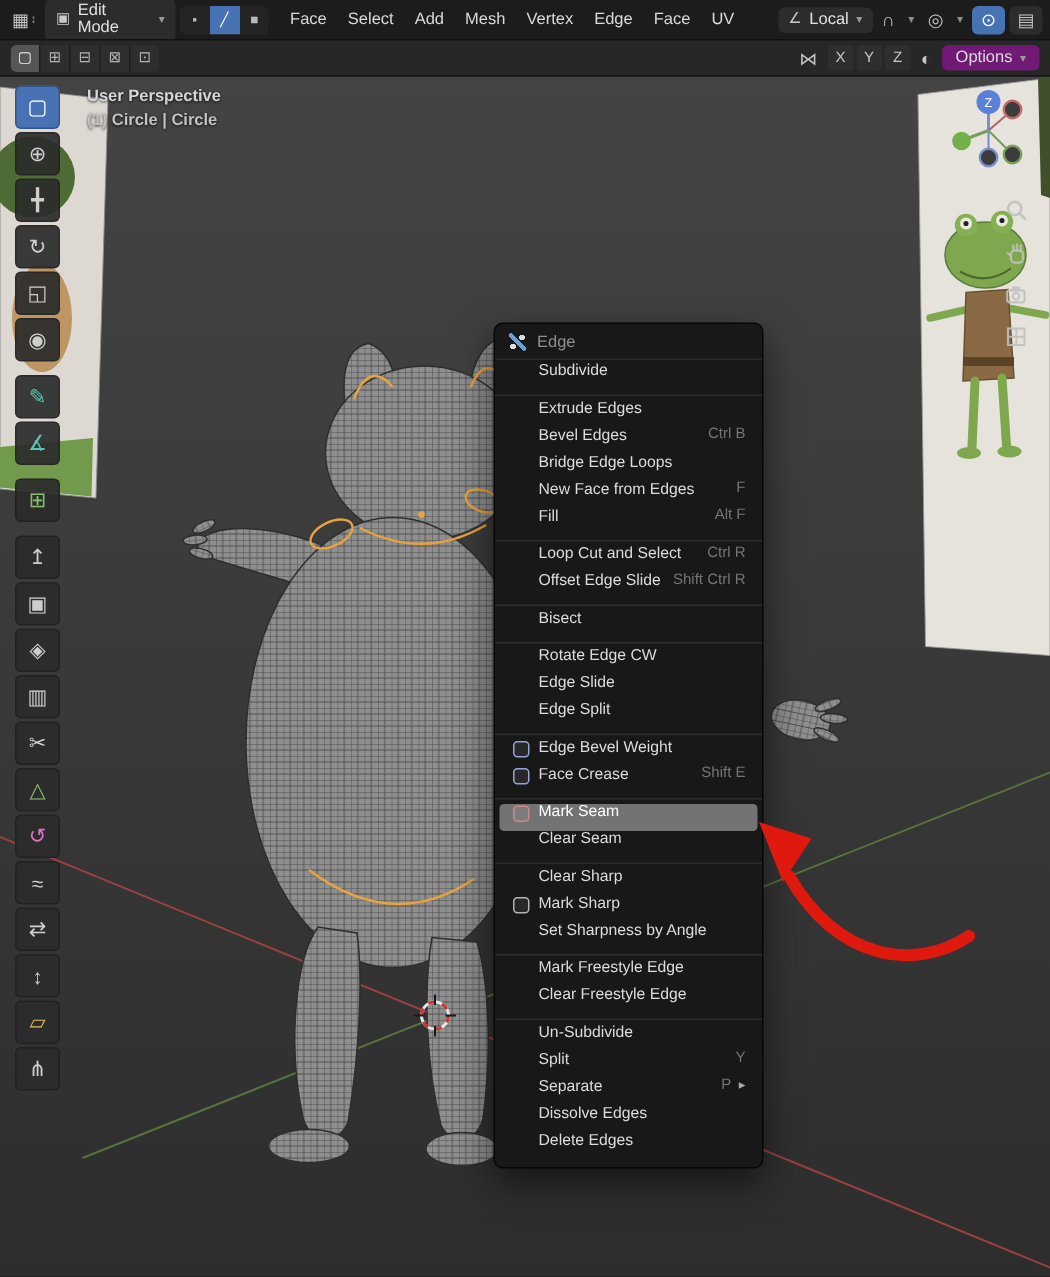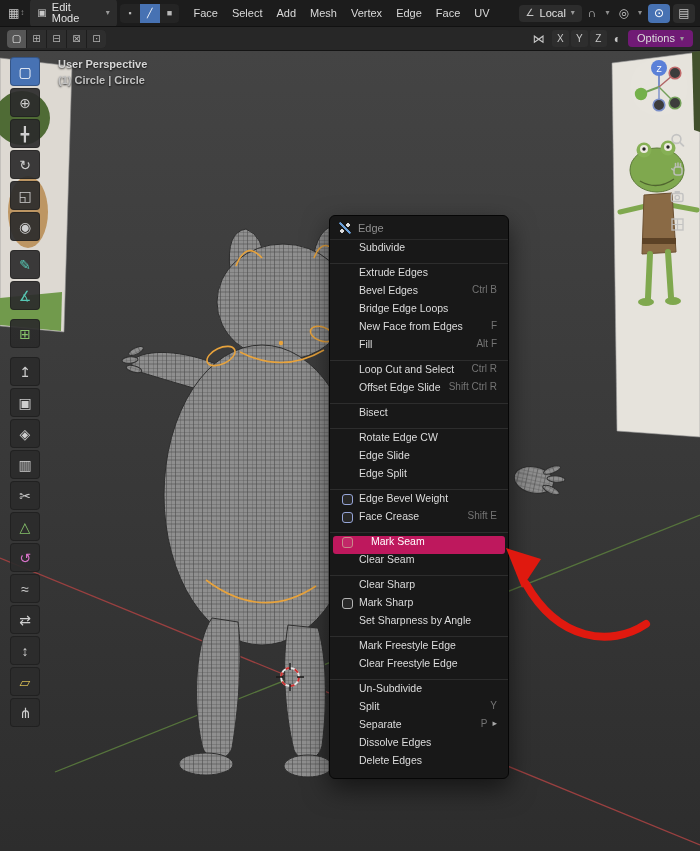--- a/index.html
+++ b/index.html
@@ -76,21 +76,21 @@
     font-size:11px;border-bottom:1px solid #2a2a2a;}
   .cm-title-icon{width:12px;height:12px;border-radius:2px;flex:0 0 12px;
     background:
       radial-gradient(circle 2px at 3px 9px,#dcdcdc 95%,transparent),
       radial-gradient(circle 2px at 9px 3px,#dcdcdc 95%,transparent),
       linear-gradient(45deg,transparent 42%,#6a9fd8 42%,#6a9fd8 58%,transparent 58%);}
   .menu-section{padding:2px 3px;}
   .menu-sep{height:1px;background:#2d2d2d;margin:1px 0;}
   .menu-item{display:flex;align-items:flex-start;height:18px;padding:0 8px;border-radius:3px;
     color:#dcdcdc;font-size:10.5px;line-height:1;}
-  .menu-item.highlight{background:#be185d;color:#fff;gap:12px;}
+  .menu-item.highlight{background:#737373;color:#fff;}
   .menu-ico{width:13px;height:13px;flex:0 0 13px;margin-right:5px;}
   .menu-ico.has-ico{width:11px;height:11px;flex-basis:11px;border:1.3px solid #999;
     border-radius:3px;background:rgba(255,255,255,.07);margin:1px 6px 1px 1px;}
   .mi-label{white-space:nowrap;}
   .mi-shortcut{margin-left:auto;color:#747474;font-size:10px;padding-left:8px;white-space:nowrap;}
   .mi-sub{color:#a8a8a8;font-size:9px;margin-left:5px;}
 </style>
 </head>
 <body>
 

